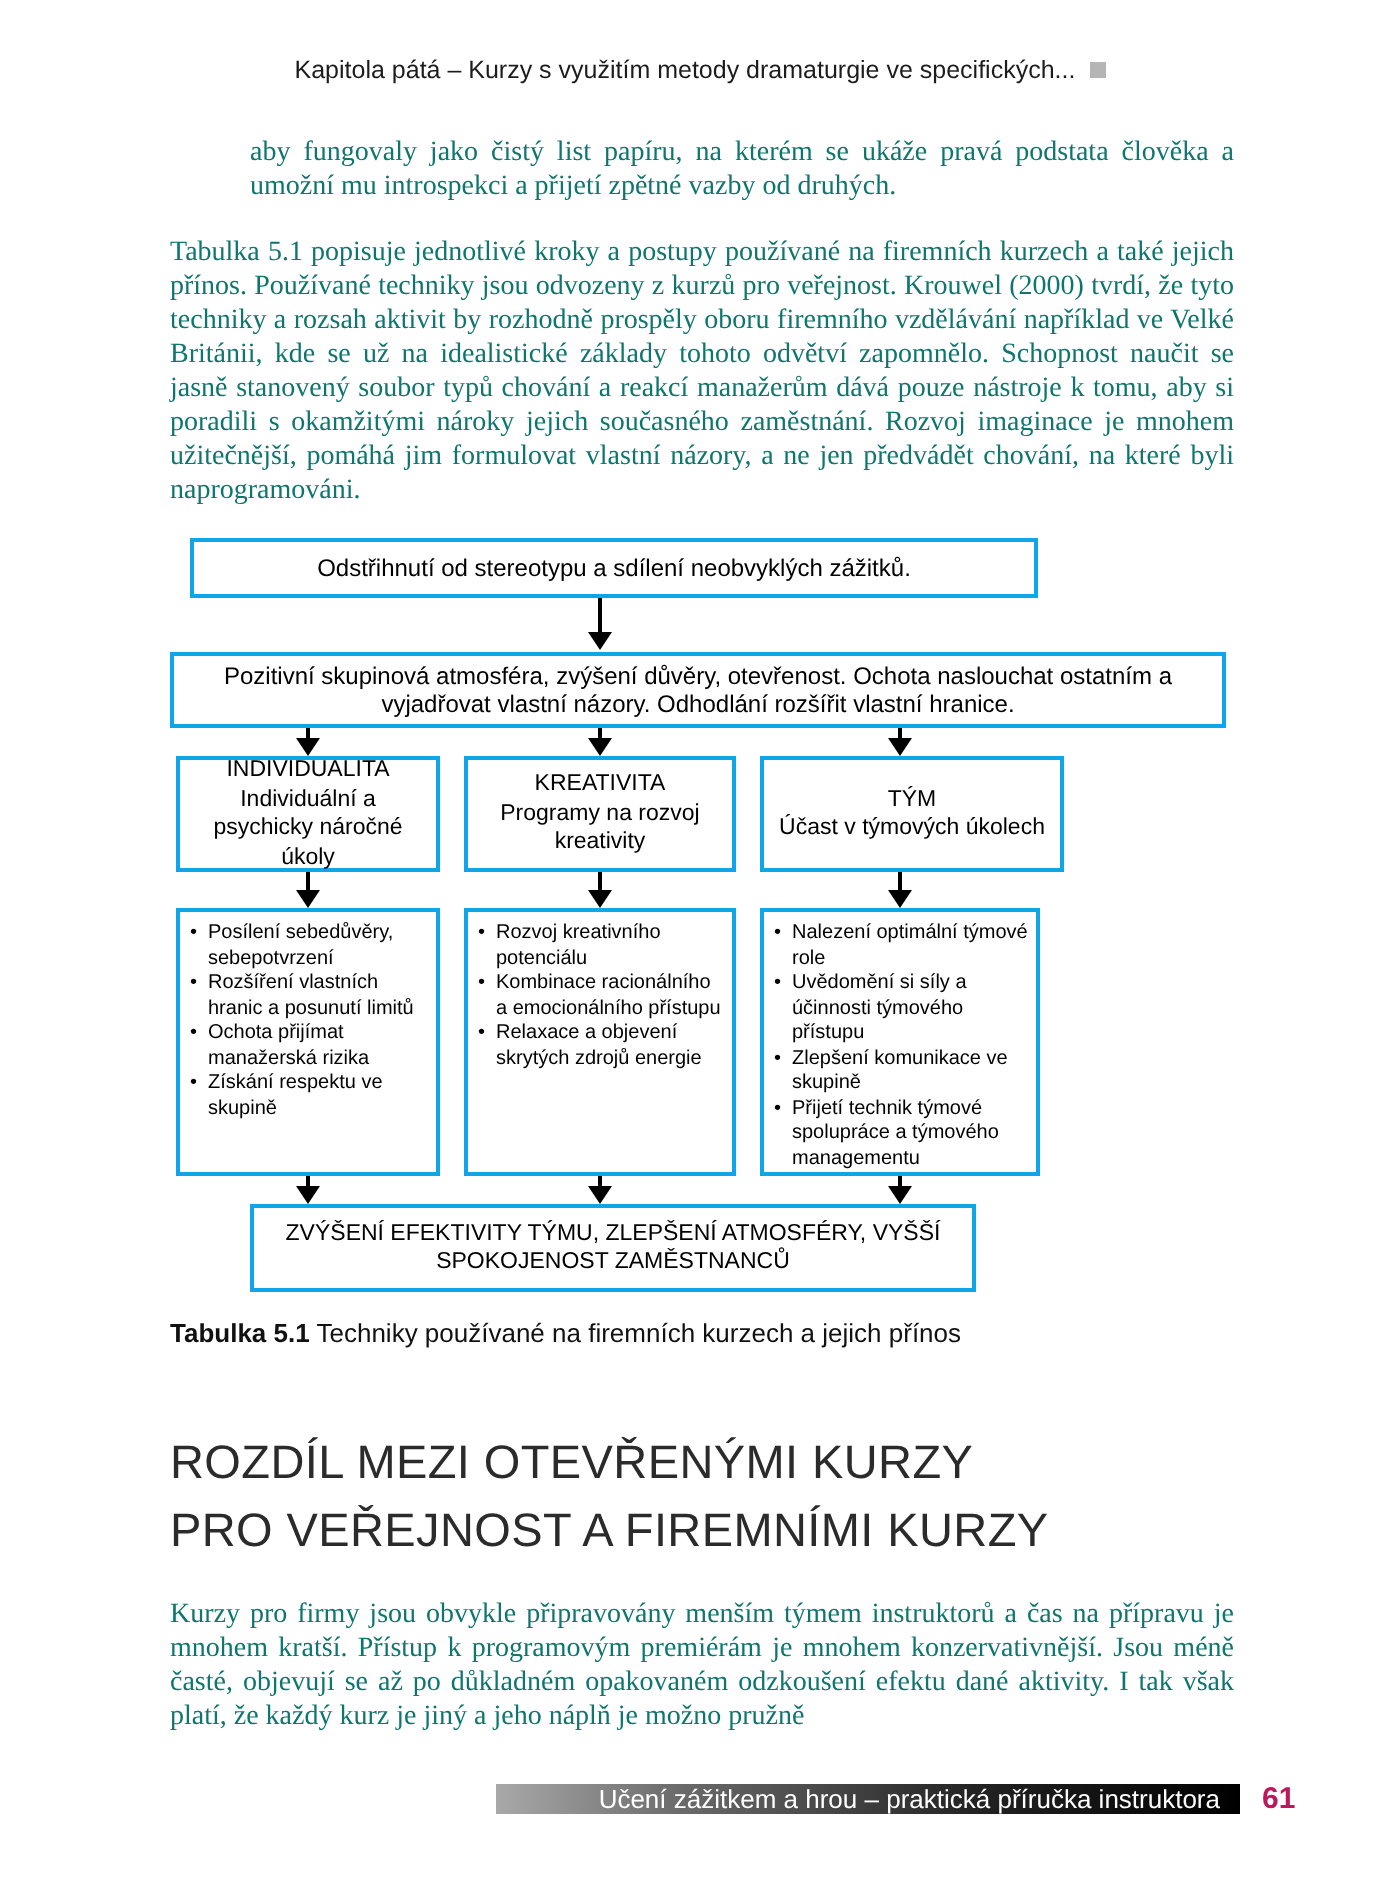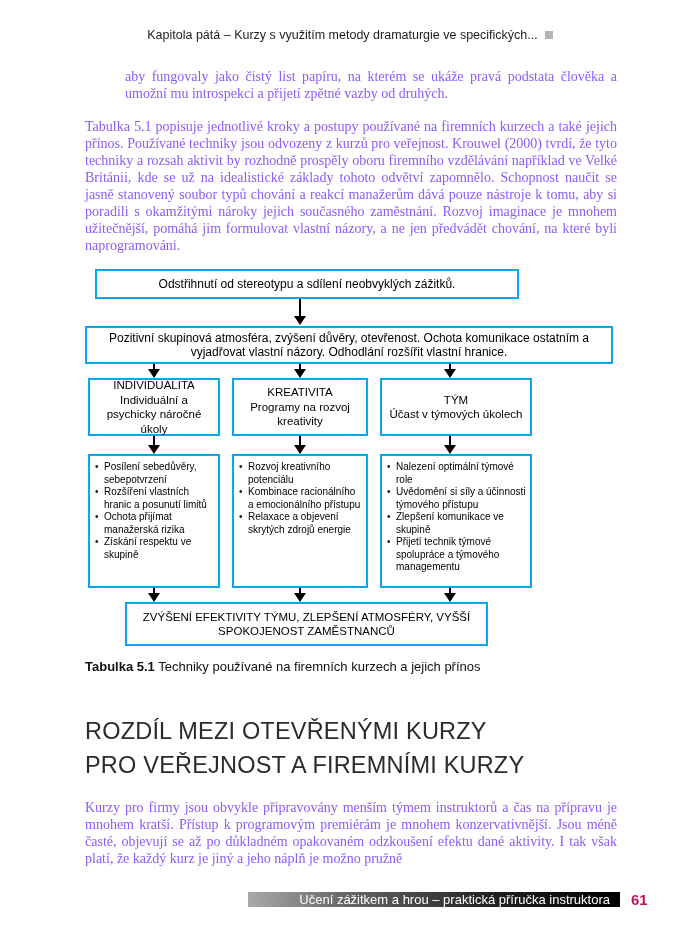--- a/index.html
+++ b/index.html
@@ -3,40 +3,40 @@
 <meta charset="utf-8">
 <style>
   html,body{margin:0;padding:0;background:#fff;}
   .page{position:relative;width:700px;height:947px;background:#fff;overflow:hidden;
         font-family:"Liberation Serif", serif;color:#111;border-radius:24px;}
   
   .runhead{padding-top:28px;text-align:center;font-family:"Liberation Sans",sans-serif;
            font-size:12.5px;color:#1c1c1c;}
   .runhead .sq{display:inline-block;width:8px;height:8px;background:#b5b5b5;margin-left:7px;}
   
-  .p{font-size:14px;line-height:17px;text-align:justify;color:#8b5cf6;}
+  .p{font-size:14px;line-height:17px;text-align:justify;color:#0f766e;}
   .p1{margin:26px 83px 0 125px;}
   .p2{margin:16px 83px 0 85px;}
   
   .diagram{position:relative;margin:15px 0 0 85px;width:532px;height:377px;
            font-family:"Liberation Sans",sans-serif;color:#000;}
   .dbox{position:absolute;border:2px solid #0ea5e9;background:#fff;box-sizing:border-box;
         display:flex;align-items:center;justify-content:center;text-align:center;}
   .box-top{left:10px;top:0;width:424px;height:30px;font-size:12px;padding:0 10px;}
   .box-2nd{left:0;top:57px;width:528px;height:38px;font-size:12px;padding:0 6px;line-height:14.5px;}
   .cat{top:109px;height:58px;font-size:11.5px;line-height:14.5px;flex-direction:column;padding:4px 4px;}
   .cat .t{display:block;}
   .catA{left:3px;width:132px;}
   .catB{left:147px;width:136px;}
   .catC{left:295px;width:152px;}
   .bul{top:185px;height:134px;align-items:flex-start;justify-content:flex-start;
        text-align:left;font-size:10px;line-height:12.5px;padding:5px 4px 4px 5px;overflow:hidden;}
   .bulA{left:3px;width:132px;}
   .bulB{left:147px;width:136px;}
-  .bulC{left:295px;width:152px;}
+  .bulC{left:295px;width:140px;}
   .bul ul{margin:0;padding:0;list-style:none;}
   .bul li{position:relative;padding-left:9px;}
   .bul li::before{content:"•";position:absolute;left:0;top:0;}
   .box-final{left:40px;top:333px;width:363px;height:44px;font-size:11.5px;line-height:14.5px;padding:0 14px;}
   
   .arrow{position:absolute;display:flex;flex-direction:column;align-items:center;transform:translateX(-50%);}
   .arrow .stem{width:2px;background:#000;}
   .arrow .head{width:0;height:0;border-left:6px solid transparent;border-right:6px solid transparent;
                border-top:9px solid #000;}
   
@@ -70,21 +70,21 @@
 
   <div class="diagram">
 
     <div class="dbox box-top">Odstřihnutí od stereotypu a sdílení neobvyklých zážitků.</div>
 
     <div class="arrow" style="left:215px;top:30px;">
       <div class="stem" style="height:17px;"></div>
         <div class="head"></div>
     </div>
 
-    <div class="dbox box-2nd">Pozitivní skupinová atmosféra, zvýšení důvěry, otevřenost. Ochota komunikace ostatním a vyjadřovat vlastní názory. Odhodlání rozšířit vlastní hranice.</div>
+    <div class="dbox box-2nd">Pozitivní skupinová atmosféra, zvýšení důvěry, otevřenost. Ochota naslouchat ostatním a vyjadřovat vlastní názory. Odhodlání rozšířit vlastní hranice.</div>
 
     <div class="arrow" style="left:69px;top:95px;">
       <div class="stem" style="height:5px;"></div>
         <div class="head"></div>
     </div>
     <div class="arrow" style="left:215px;top:95px;">
       <div class="stem" style="height:5px;"></div>
         <div class="head"></div>
     </div>
     <div class="arrow" style="left:365px;top:95px;">

